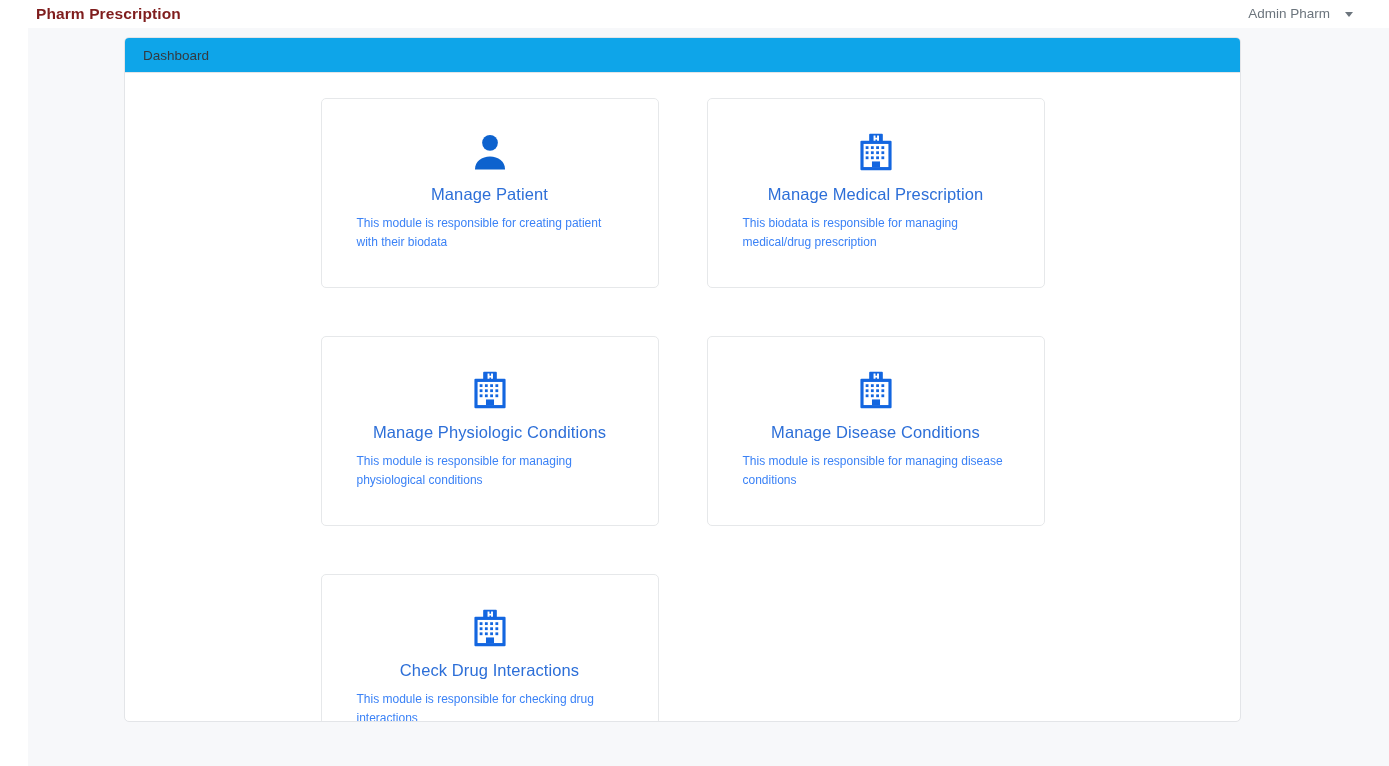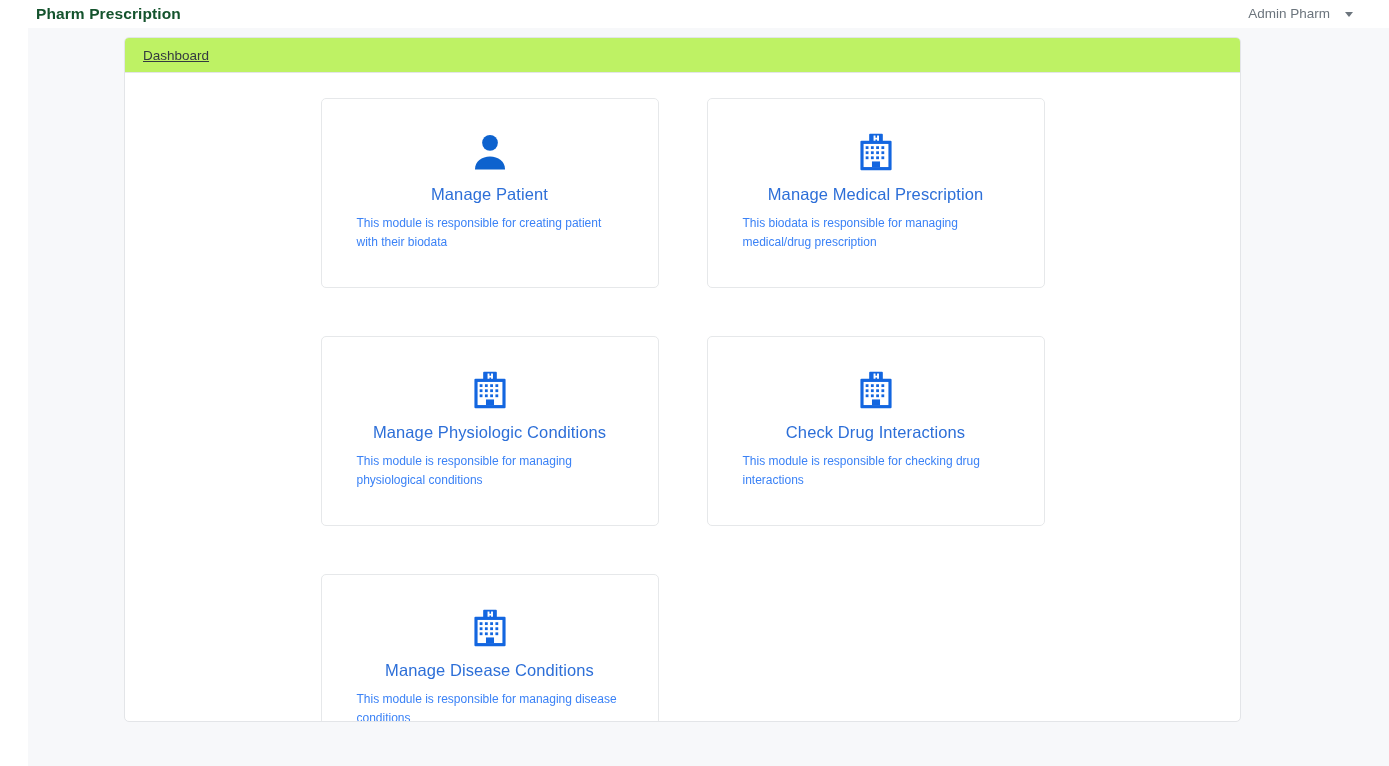--- a/index.html
+++ b/index.html
@@ -26,21 +26,21 @@
     background: #ffffff;
     display: flex;
     align-items: center;
     justify-content: space-between;
     padding: 0 36px 0 36px;
   }
 
   .brand {
     font-size: 15.5px;
     font-weight: 600;
-    color: #14532d;
+    color: #7f1d1d;
     letter-spacing: 0.1px;
     line-height: 1;
   }
 
   .user-menu {
     display: flex;
     align-items: center;
     gap: 15px;
     font-size: 13.5px;
     color: #6c757d;
@@ -74,28 +74,27 @@
     width: 1117px;
     height: 685px;
     background: #ffffff;
     border: 1px solid #e3e5e8;
     border-radius: 5px;
     overflow: hidden;
   }
 
   .dashboard-header {
     height: 35px;
-    background: #bef264;
+    background: #0ea5e9;
     border-bottom: 1px solid #e3e5e8;
     display: flex;
     align-items: center;
     padding-left: 18px;
     font-size: 13.5px;
     color: #343a40;
-    text-decoration: underline;
   }
 
   .dashboard-body {
     padding: 25px 0 0 0;
     height: calc(100% - 35px);
   }
 
   
   .module-grid {
     display: grid;
@@ -251,47 +250,47 @@
               <rect x="12.1" y="11.6" width="1.6" height="1.6"></rect>
               <rect x="15.1" y="11.6" width="1.6" height="1.6"></rect>
               <rect x="6.1" y="14.5" width="1.6" height="1.6"></rect>
               <rect x="9.1" y="14.5" width="1.6" height="1.6"></rect>
               <rect x="12.1" y="14.5" width="1.6" height="1.6"></rect>
               <rect x="15.1" y="14.5" width="1.6" height="1.6"></rect>
               <rect x="9.7" y="17.4" width="4.6" height="3.2"></rect>
             </g>
           </svg>
         </div>
+        <div class="module-title">Manage Disease Conditions</div>
+        <div class="module-desc">This module is responsible for managing disease conditions</div>
+      </div>
+
+      <div class="module-card">
+        <div class="module-icon">
+          <svg width="42" height="42" viewBox="0 0 24 24" aria-hidden="true">
+            <rect x="8.1" y="1.6" width="7.8" height="4.6" rx="0.5" fill="#1366e0"></rect>
+            <path d="M10.6 2.6h1.1v1.3h0.9V2.6h1.1v3.6h-1.1V4.9h-0.9v1.3h-1.1z" fill="#ffffff"></path>
+            <rect x="3.1" y="5.6" width="17.8" height="16.8" rx="0.6" fill="#1366e0"></rect>
+            <rect x="4.9" y="7.4" width="14.2" height="13.2" fill="#ffffff"></rect>
+            <g fill="#1366e0">
+              <rect x="6.1" y="8.7" width="1.6" height="1.6"></rect>
+              <rect x="9.1" y="8.7" width="1.6" height="1.6"></rect>
+              <rect x="12.1" y="8.7" width="1.6" height="1.6"></rect>
+              <rect x="15.1" y="8.7" width="1.6" height="1.6"></rect>
+              <rect x="6.1" y="11.6" width="1.6" height="1.6"></rect>
+              <rect x="9.1" y="11.6" width="1.6" height="1.6"></rect>
+              <rect x="12.1" y="11.6" width="1.6" height="1.6"></rect>
+              <rect x="15.1" y="11.6" width="1.6" height="1.6"></rect>
+              <rect x="6.1" y="14.5" width="1.6" height="1.6"></rect>
+              <rect x="9.1" y="14.5" width="1.6" height="1.6"></rect>
+              <rect x="12.1" y="14.5" width="1.6" height="1.6"></rect>
+              <rect x="15.1" y="14.5" width="1.6" height="1.6"></rect>
+              <rect x="9.7" y="17.4" width="4.6" height="3.2"></rect>
+            </g>
+          </svg>
+        </div>
         <div class="module-title">Check Drug Interactions</div>
         <div class="module-desc">This module is responsible for checking drug interactions</div>
-      </div>
-
-      <div class="module-card">
-        <div class="module-icon">
-          <svg width="42" height="42" viewBox="0 0 24 24" aria-hidden="true">
-            <rect x="8.1" y="1.6" width="7.8" height="4.6" rx="0.5" fill="#1366e0"></rect>
-            <path d="M10.6 2.6h1.1v1.3h0.9V2.6h1.1v3.6h-1.1V4.9h-0.9v1.3h-1.1z" fill="#ffffff"></path>
-            <rect x="3.1" y="5.6" width="17.8" height="16.8" rx="0.6" fill="#1366e0"></rect>
-            <rect x="4.9" y="7.4" width="14.2" height="13.2" fill="#ffffff"></rect>
-            <g fill="#1366e0">
-              <rect x="6.1" y="8.7" width="1.6" height="1.6"></rect>
-              <rect x="9.1" y="8.7" width="1.6" height="1.6"></rect>
-              <rect x="12.1" y="8.7" width="1.6" height="1.6"></rect>
-              <rect x="15.1" y="8.7" width="1.6" height="1.6"></rect>
-              <rect x="6.1" y="11.6" width="1.6" height="1.6"></rect>
-              <rect x="9.1" y="11.6" width="1.6" height="1.6"></rect>
-              <rect x="12.1" y="11.6" width="1.6" height="1.6"></rect>
-              <rect x="15.1" y="11.6" width="1.6" height="1.6"></rect>
-              <rect x="6.1" y="14.5" width="1.6" height="1.6"></rect>
-              <rect x="9.1" y="14.5" width="1.6" height="1.6"></rect>
-              <rect x="12.1" y="14.5" width="1.6" height="1.6"></rect>
-              <rect x="15.1" y="14.5" width="1.6" height="1.6"></rect>
-              <rect x="9.7" y="17.4" width="4.6" height="3.2"></rect>
-            </g>
-          </svg>
-        </div>
-        <div class="module-title">Manage Disease Conditions</div>
-        <div class="module-desc">This module is responsible for managing disease conditions</div>
       </div>
 
     </div>
   </div>
 </div>
 
 </body></html>

